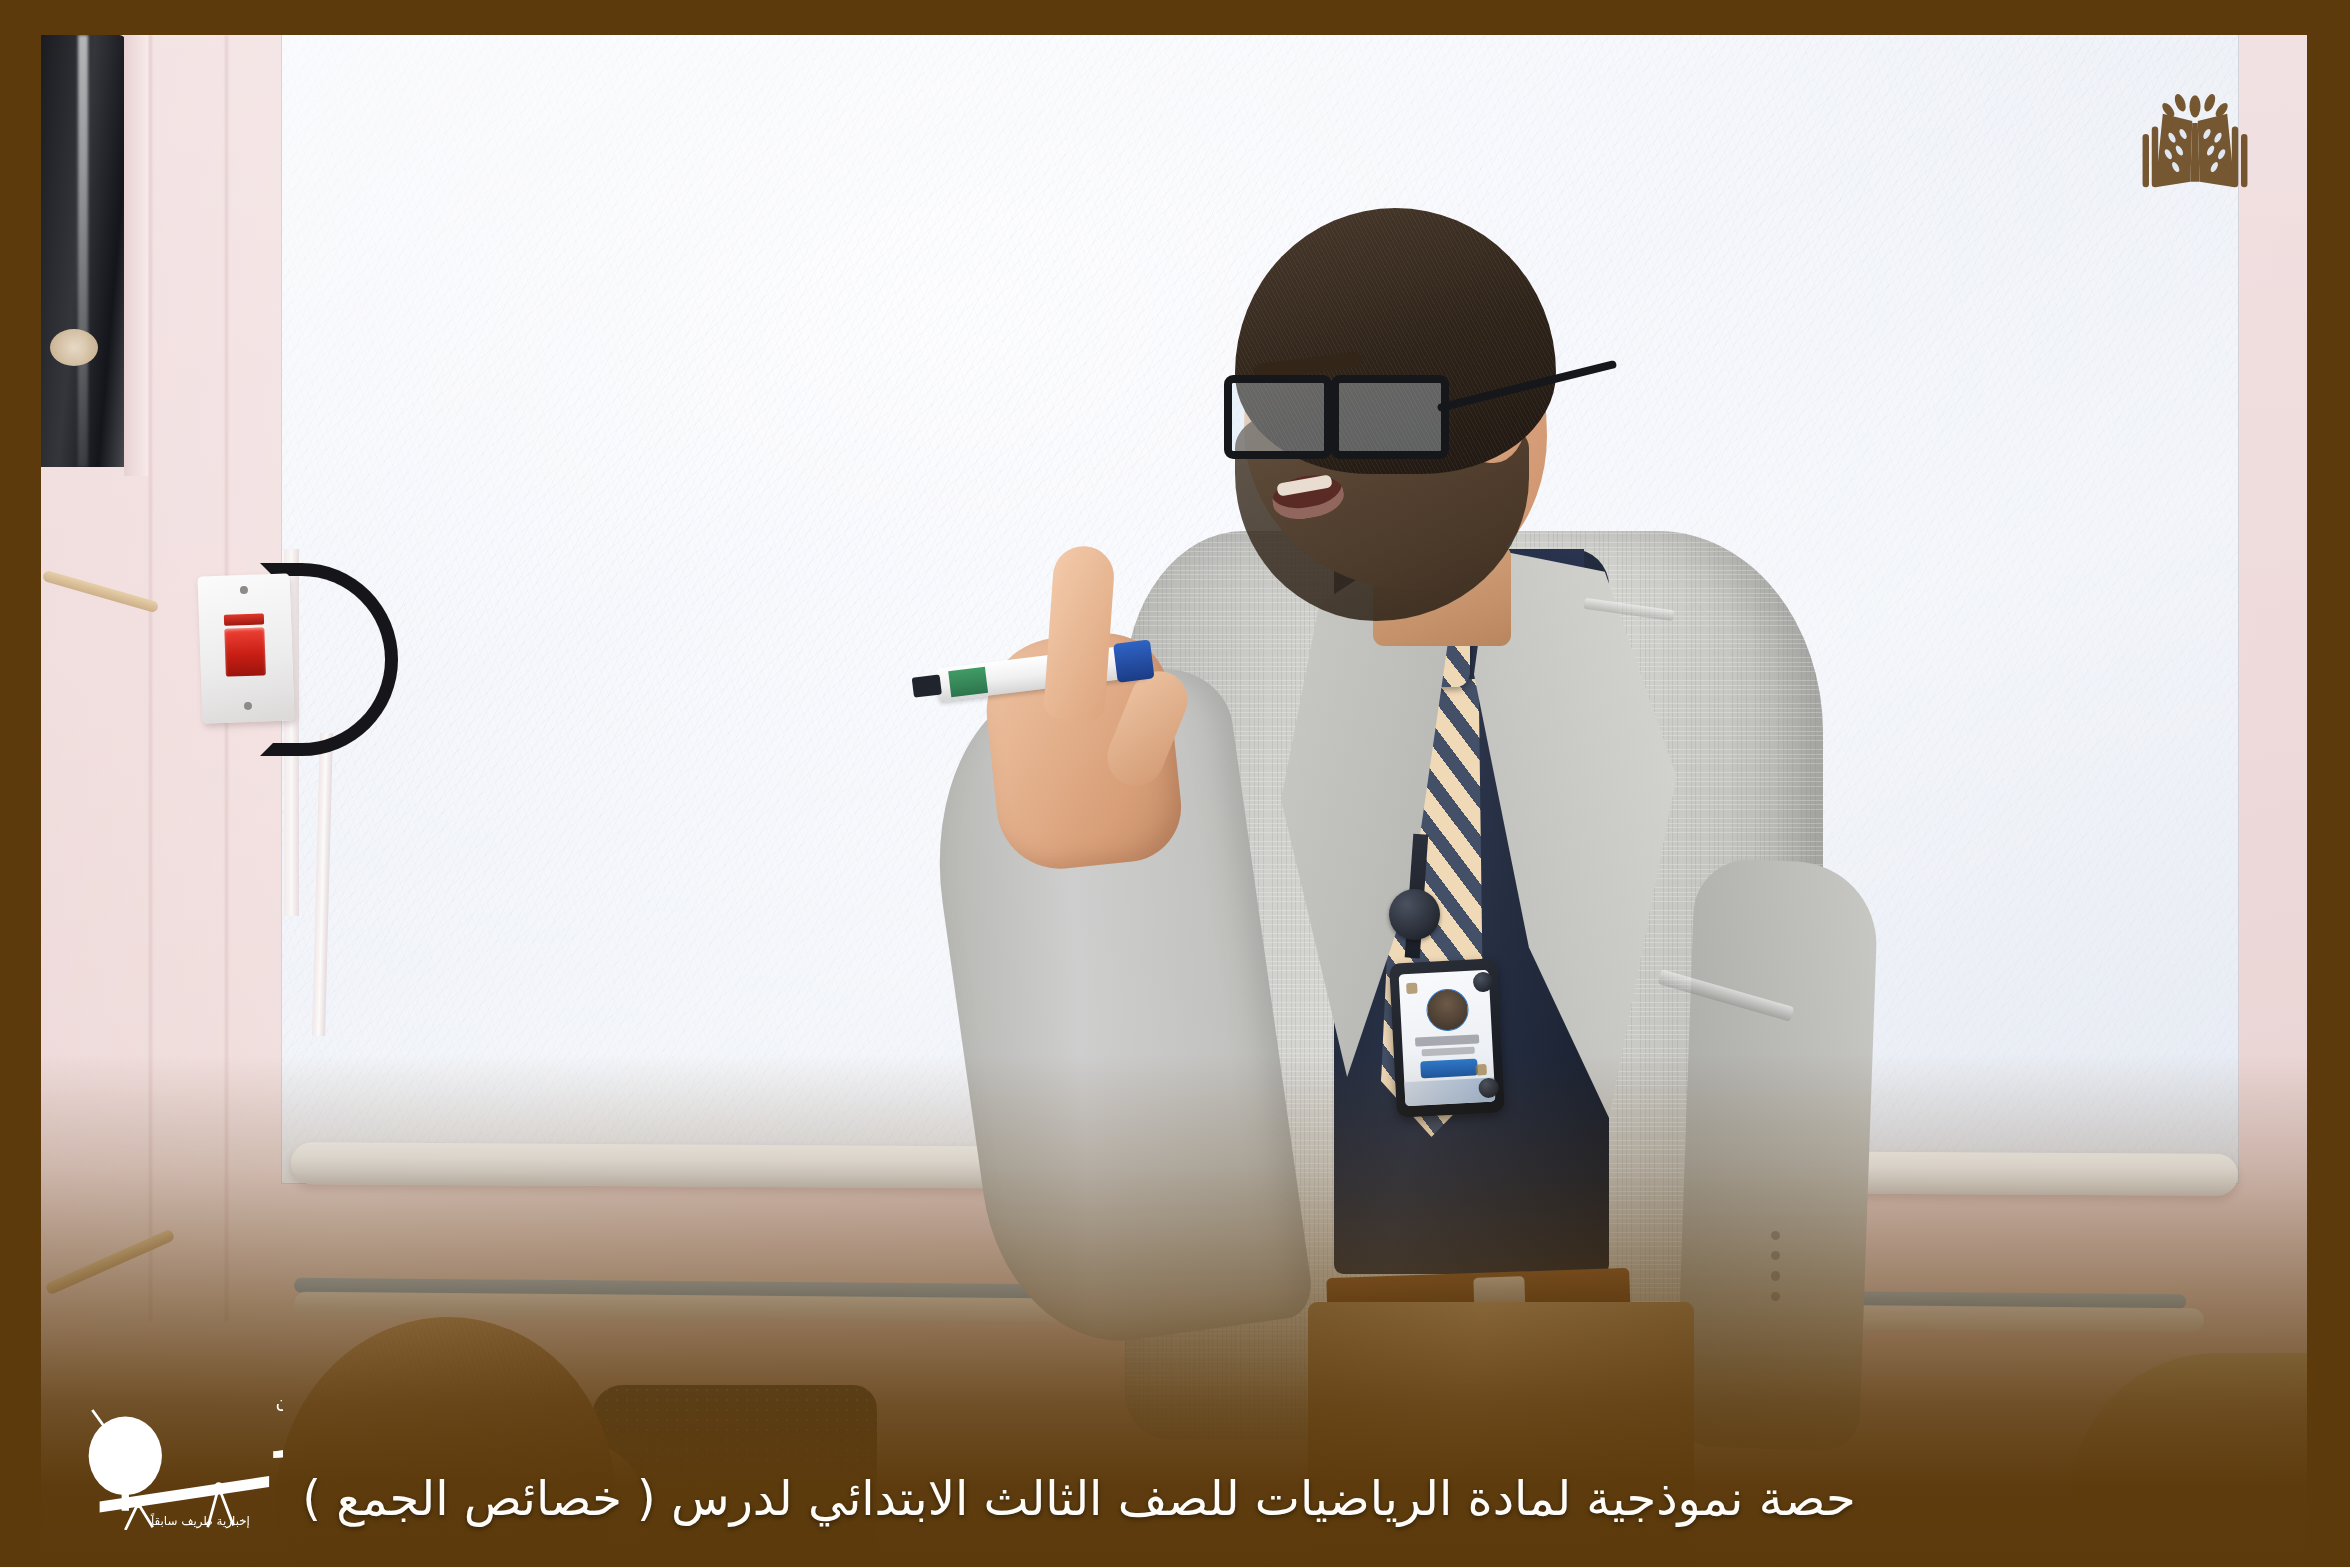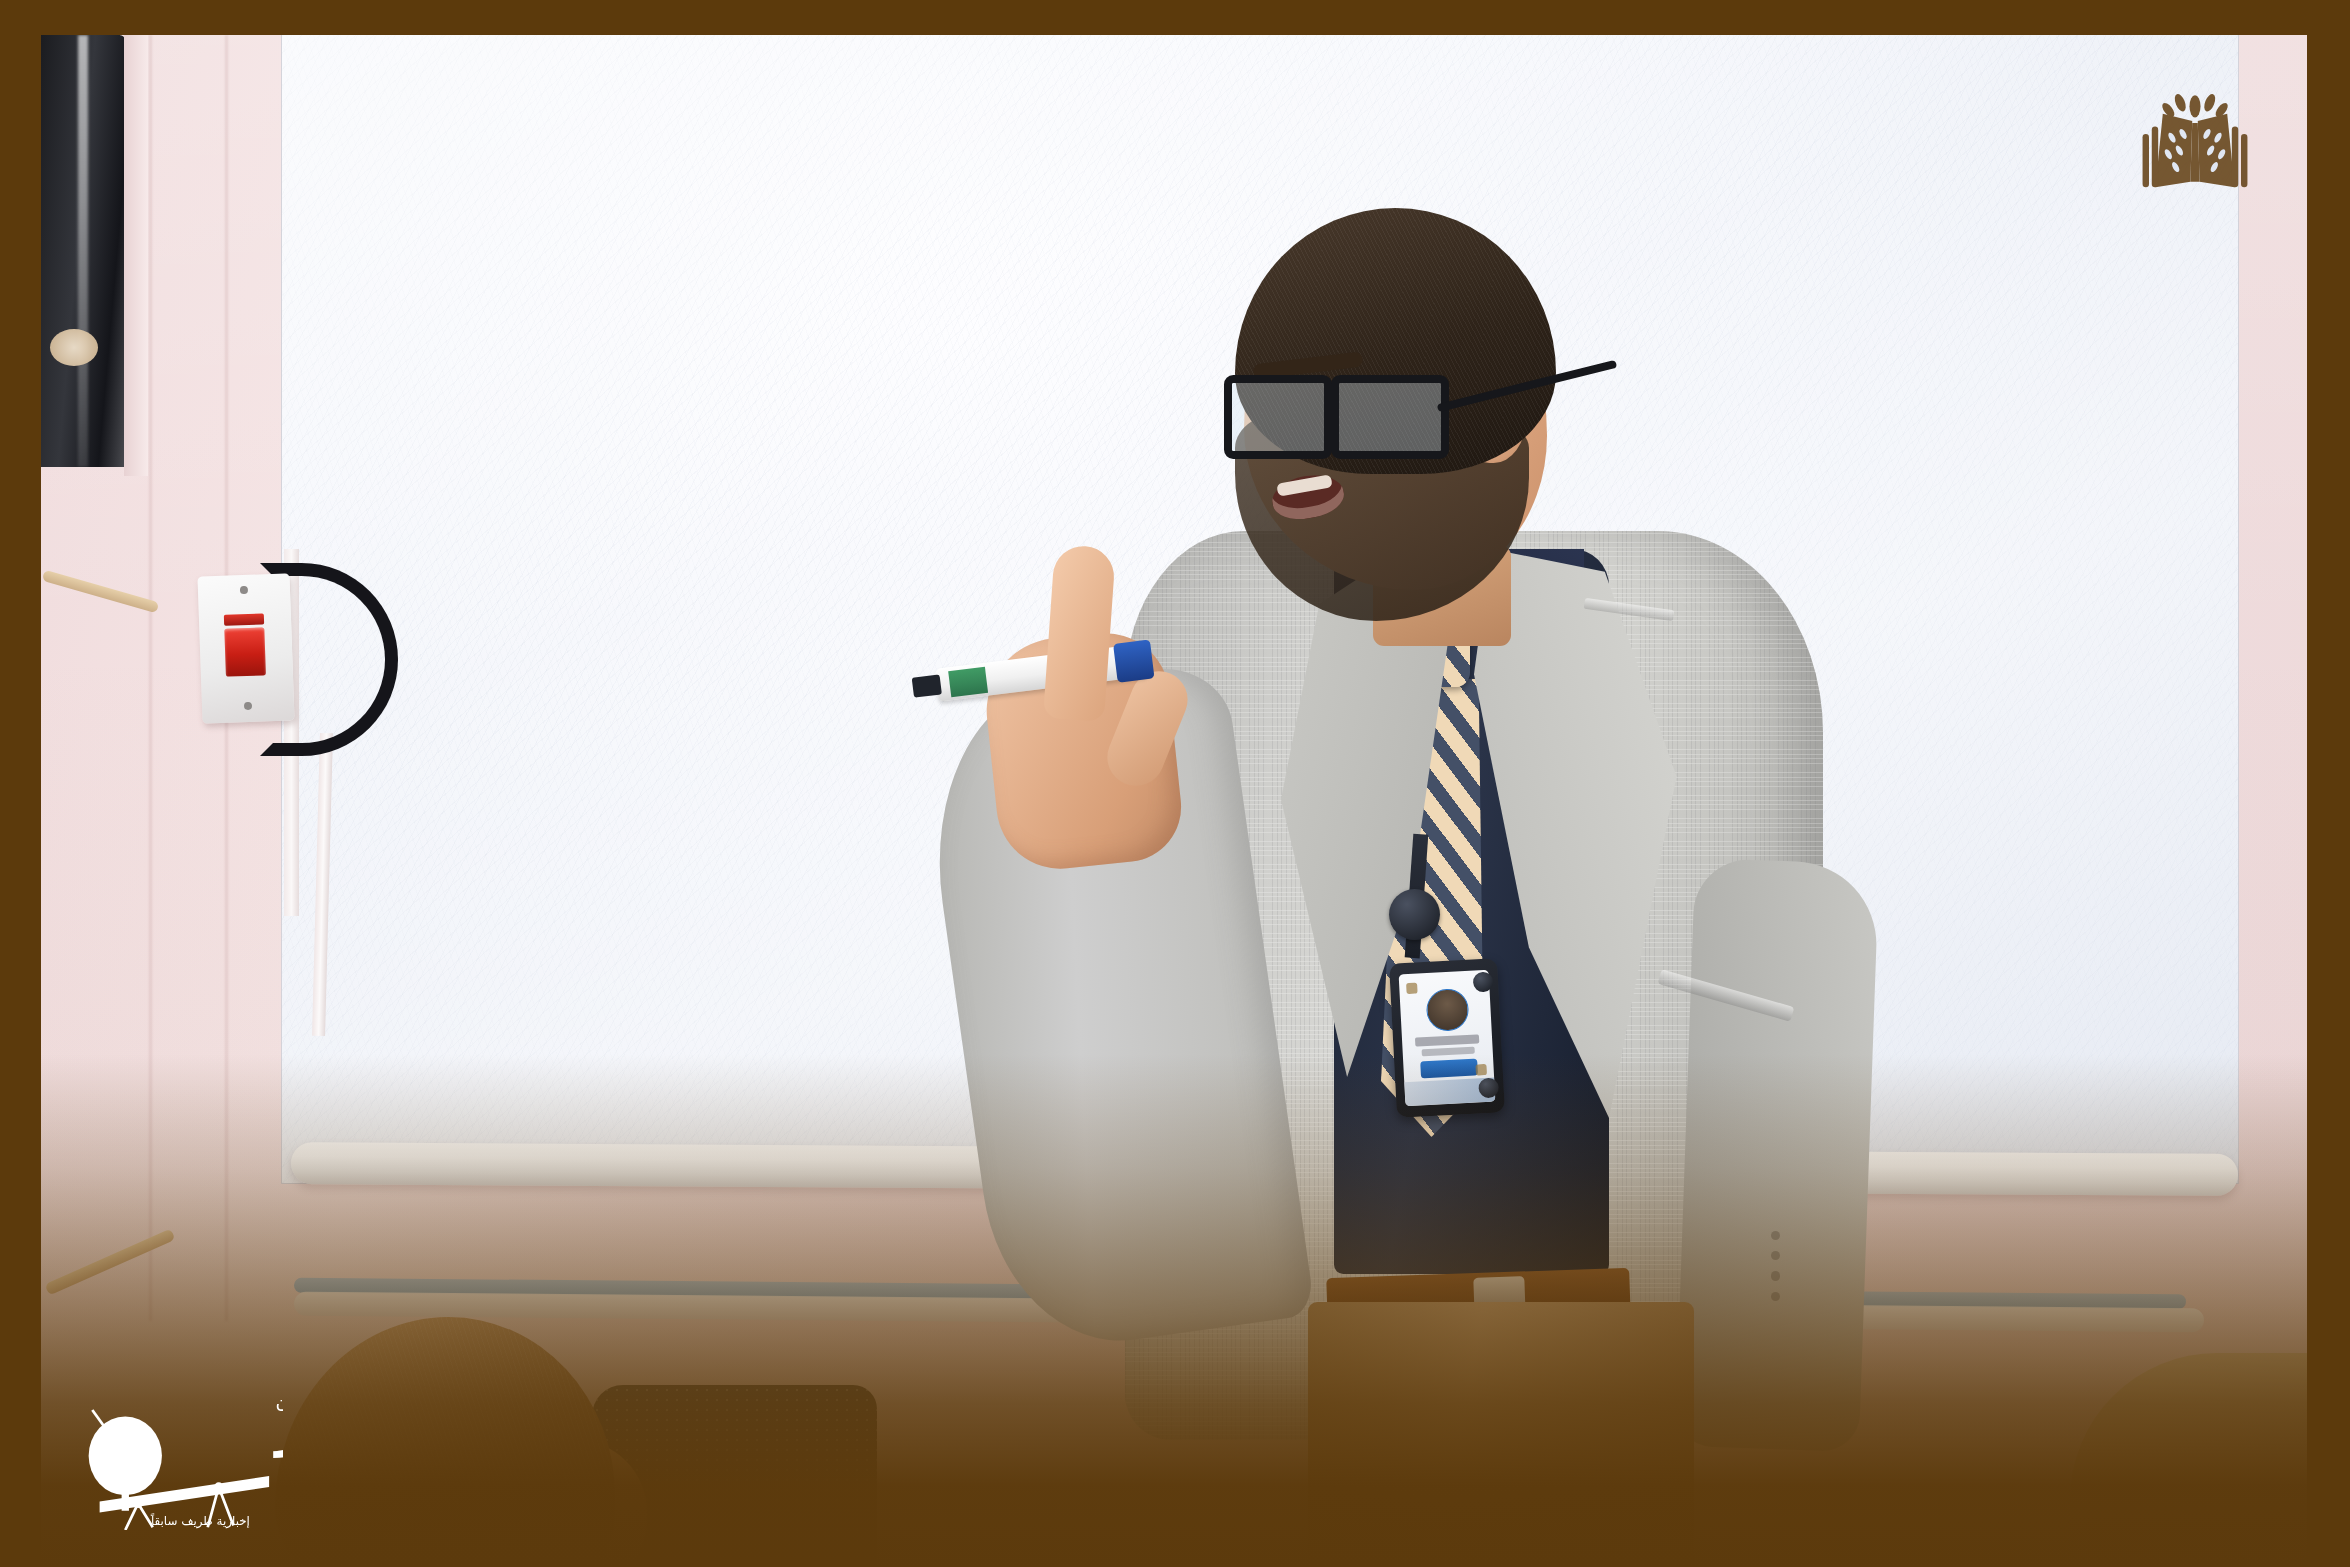--- a/index.html
+++ b/index.html
@@ -574,15 +574,16 @@
       <path d="M160 108 L148 152 M160 108 L176 150" stroke="#ffffff" stroke-width="3" fill="none"></path>
       <circle cx="72" cy="126" r="5" fill="#ffffff"></circle>
       <circle cx="160" cy="108" r="5" fill="#ffffff"></circle>
 
       <text x="222" y="62" text-anchor="end" font-family="'DejaVu Sans','Liberation Sans',sans-serif" font-size="60" font-weight="bold" fill="#ffffff" direction="rtl">الأخبار</text>
       <text x="222" y="22" text-anchor="end" font-family="'DejaVu Sans','Liberation Sans',sans-serif" font-size="20" fill="#ffffff" direction="rtl">بيان</text>
       <text x="140" y="150" text-anchor="middle" font-family="'DejaVu Sans','Liberation Sans',sans-serif" font-size="13" fill="#ffffff" direction="rtl">إخبارية طريف سابقاً</text>
     </svg>
   </div>
 
+  <div class="caption">حصة نموذجية لمادة الرياضيات للصف الثالث الابتدائي لدرس ( خصائص الجمع )</div>
 
 </div>
 
 
 </body></html>

